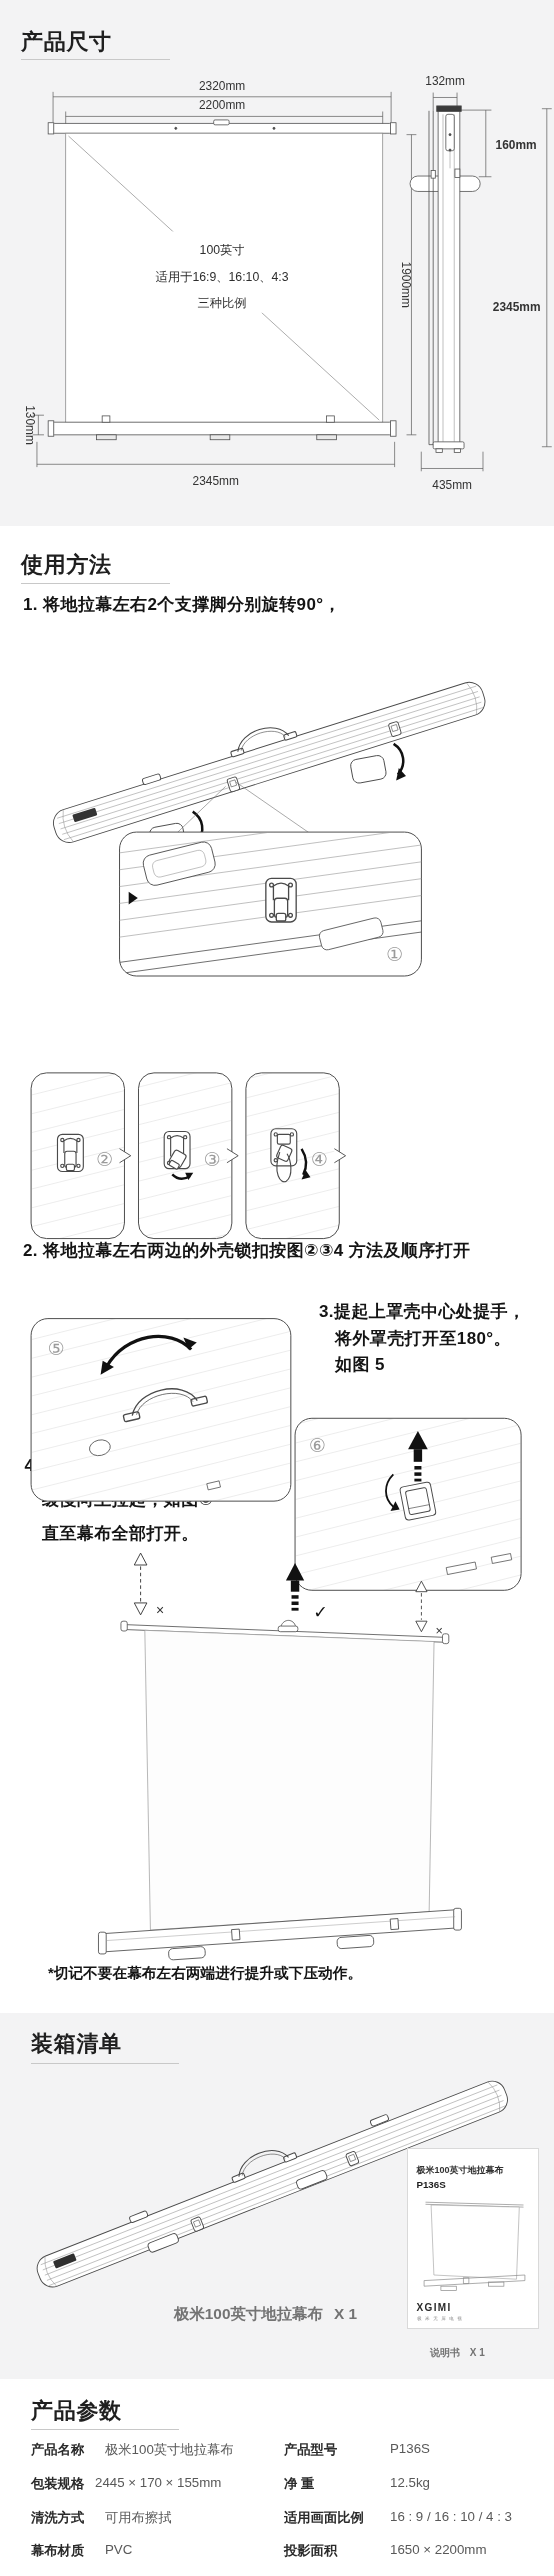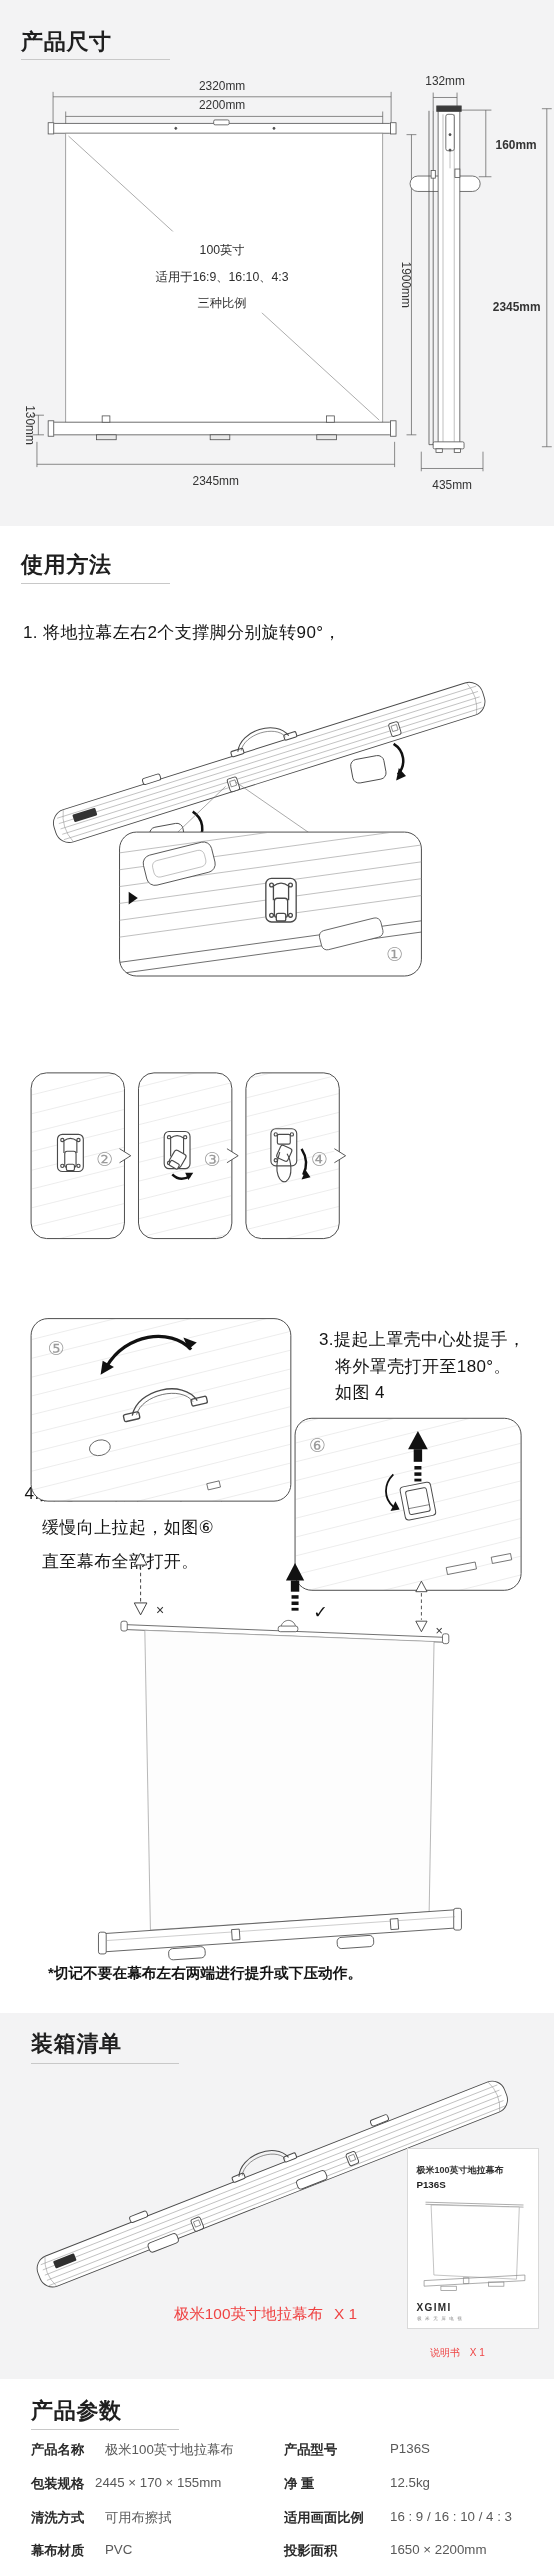--- a/index.html
+++ b/index.html
@@ -3,23 +3,23 @@
 <meta charset="utf-8">
 <style>
   html,body{margin:0;padding:0;background:#fff;}
   .page{position:relative;width:555px;height:2576px;overflow:hidden;
         font-family:"Liberation Sans","DejaVu Sans",sans-serif;color:#222;background:#fff;}
   .band{position:absolute;left:0;width:555px;}
   .band.gray{background:#f3f3f4;}
   .band.white{background:#ffffff;}
   .sec-title{position:absolute;font-size:22px;font-weight:700;color:#1f1f1f;letter-spacing:0.7px;white-space:nowrap;}
   .sec-underline{position:absolute;height:0.7px;background:#c8c8c8;}
-  .step{position:absolute;font-size:17px;font-weight:400;color:#141414;white-space:nowrap;letter-spacing:0.4px;margin-top:28px;}
+  .step{position:absolute;font-size:17px;font-weight:700;color:#141414;white-space:nowrap;letter-spacing:0.4px;}
   .warning{position:absolute;font-size:14.7px;font-weight:700;color:#141414;white-space:nowrap;}
-  .pack-label{position:absolute;font-weight:400;color:#ef4444;white-space:nowrap;}
+  .pack-label{position:absolute;font-weight:700;color:#737373;white-space:nowrap;}
   .pack-label .qty{margin-left:11.2px;}
   .card{position:absolute;left:407px;top:2148px;width:132px;height:181px;background:#fff;border:0.7px solid #d9d9d9;box-sizing:border-box;}
   .card .c-title{position:absolute;left:8.4px;top:15.4px;font-size:9px;font-weight:600;color:#333;white-space:nowrap;}
   .card .c-model{position:absolute;left:8.4px;top:29.5px;font-size:9.8px;font-weight:700;color:#1d1d1d;}
   .card .c-brand{position:absolute;left:8.4px;top:153px;font-size:10px;font-weight:700;letter-spacing:1.4px;color:#2a2a2a;}
   .card .c-tagline{position:absolute;left:9px;top:167px;font-size:4.6px;color:#8a8a8a;letter-spacing:1.1px;white-space:nowrap;}
   .spec-label{position:absolute;font-size:13.3px;font-weight:700;color:#2b2b2b;white-space:nowrap;}
   .spec-value{position:absolute;font-size:13.3px;color:#595959;white-space:nowrap;}
   svg{position:absolute;left:0;}
   svg text{font-family:"Liberation Sans","DejaVu Sans",sans-serif;}
@@ -132,23 +132,24 @@
 
     <text x="316" y="362" text-anchor="middle" font-size="17.5" fill="#2e2e2e">100英寸</text>
     <text x="316" y="400" text-anchor="middle" font-size="17.5" fill="#2e2e2e">适用于16:9、16:10、4:3</text>
     <text x="316" y="438" text-anchor="middle" font-size="17.5" fill="#2e2e2e">三种比例</text>
   </svg>
 
   <div class="sec-title" style="left:21px;top:550px;">使用方法</div>
   <div class="sec-underline" style="left:21px;top:583px;width:149px;"></div>
 
   <div class="step" style="left:23px;top:593px;">1. 将地拉幕左右2个支撑脚分别旋转90°，</div>
+  <div class="step" style="left:23px;top:1239px;">2. 将地拉幕左右两边的外壳锁扣按图②③4 方法及顺序打开</div>
   <div class="step" style="left:319px;top:1300px;">3.提起上罩壳中心处提手，</div>
   <div class="step" style="left:335px;top:1327px;">将外罩壳打开至180°。</div>
-  <div class="step" style="left:335px;top:1353px;">如图 4</div>
+  <div class="step" style="left:335px;top:1353px;">如图 5</div>
   <div class="step" style="left:24.6px;top:1454px;">4.提起幕布顶部中心拉环，</div>
   <div class="step" style="left:42px;top:1488px;">缓慢向上拉起，如图⑥</div>
   <div class="step" style="left:42px;top:1522px;">直至幕布全部打开。</div>
   <div class="warning" style="left:48px;top:1964px;">*切记不要在幕布左右两端进行提升或下压动作。</div>
 
   <svg style="top:632px;" width="555" height="1376" viewBox="0 0 790 1960">
     <defs>
       <pattern id="hatch" width="12" height="26" patternUnits="userSpaceOnUse" patternTransform="rotate(-14)">
         <line x1="0" y1="0" x2="12" y2="0" stroke="#9a9a9a" stroke-width="0.9"></line>
       </pattern>

